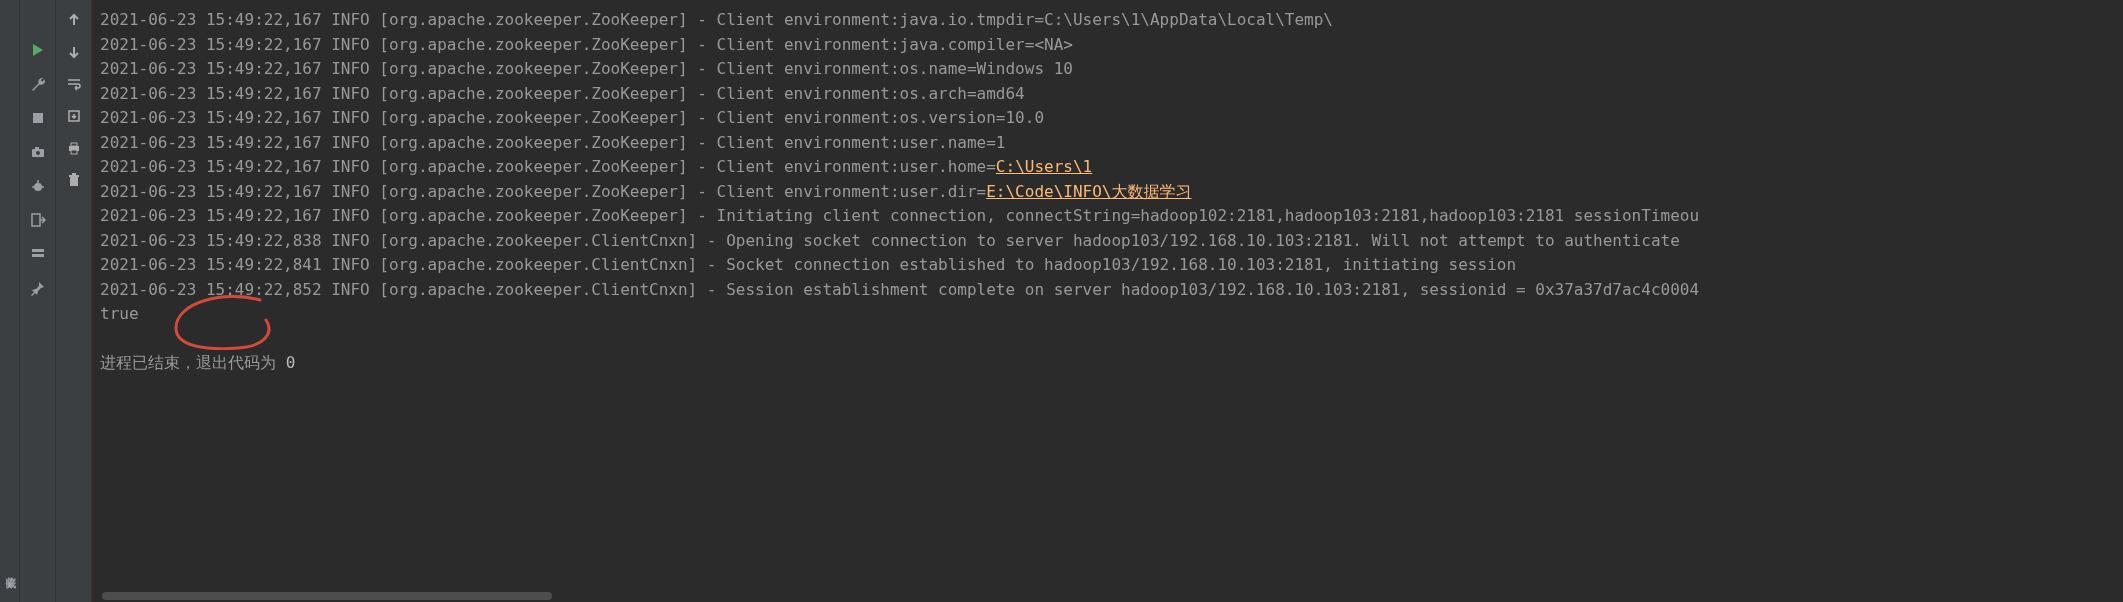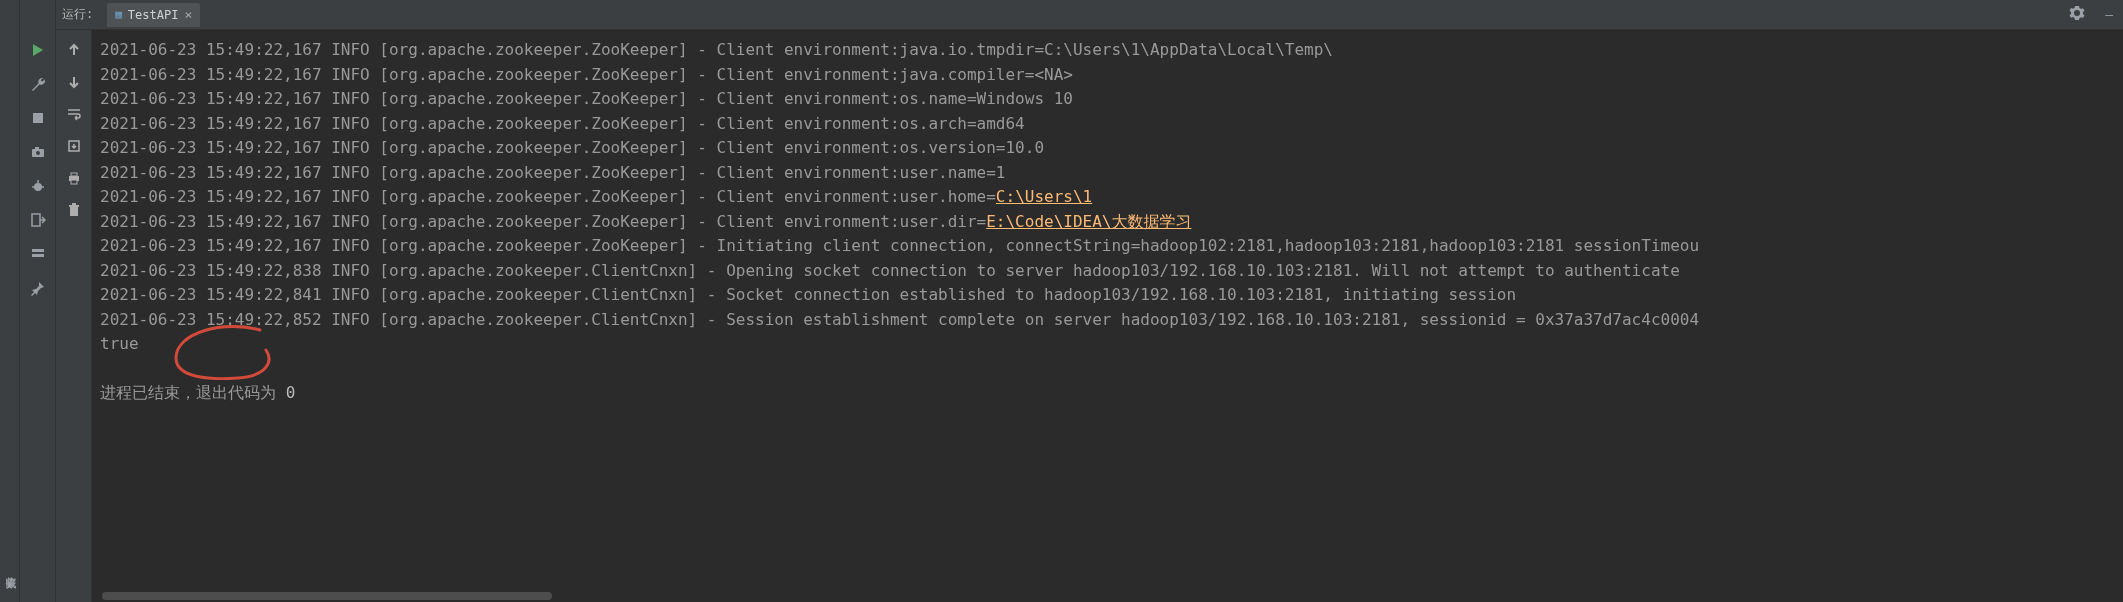--- a/index.html
+++ b/index.html
@@ -218,35 +218,20 @@
       </svg>
   </div>
   <div class="ico">
     <svg viewBox="0 0 16 16" fill="#9aa0a6">
         <path d="M9 2l5 5-3 1-3 3-1 4-2-2-3 3-1-1 3-3-2-2 4-1 3-3z"></path>
       </svg>
   </div>
 </div>
 
 <div class="main">
-  <div class="tabbar">
-    <span class="run-label">运行:</span>
-    <div class="tab">
-      <span class="file-icon">▦</span>
-      <span>TestAPI</span>
-      <span class="close">×</span>
-    </div>
-    <div class="spacer"></div>
-    <span class="gear">
-      <svg width="16" height="16" viewBox="0 0 16 16" fill="#9aa0a6">
-          <path d="M8 5a3 3 0 1 0 0 6 3 3 0 0 0 0-6zm6 3c0 .4 0 .7-.1 1l1.6 1.3-1.5 2.6-1.9-.7c-.5.4-1 .7-1.6.9L10 15H6l-.5-2-1.6-.9-1.9.7-1.5-2.6L2.1 9A6 6 0 0 1 2 8c0-.4 0-.7.1-1L.5 5.7 2 3.1l1.9.7c.5-.4 1-.7 1.6-.9L6 1h4l.5 2 1.6.9 1.9-.7 1.5 2.6L13.9 7c.1.3.1.6.1 1z"></path>
-        </svg>
-    </span>
-    <span class="hide">—</span>
-  </div>
 
   <div class="body-row">
     <div class="run-toolbar">
       <div class="ico">
         <svg viewBox="0 0 16 16" fill="none" stroke="#adadad" stroke-width="2">
             <path d="M8 13V3M4 7l4-4 4 4"></path>
           </svg>
       </div>
       <div class="ico">
         <svg viewBox="0 0 16 16" fill="none" stroke="#adadad" stroke-width="2">
@@ -280,21 +265,21 @@
     </div>
 
     <div class="console">
       <pre id="log">2021-06-23 15:49:22,167 INFO [org.apache.zookeeper.ZooKeeper] - Client environment:java.io.tmpdir=C:\Users\1\AppData\Local\Temp\
 2021-06-23 15:49:22,167 INFO [org.apache.zookeeper.ZooKeeper] - Client environment:java.compiler=&lt;NA&gt;
 2021-06-23 15:49:22,167 INFO [org.apache.zookeeper.ZooKeeper] - Client environment:os.name=Windows 10
 2021-06-23 15:49:22,167 INFO [org.apache.zookeeper.ZooKeeper] - Client environment:os.arch=amd64
 2021-06-23 15:49:22,167 INFO [org.apache.zookeeper.ZooKeeper] - Client environment:os.version=10.0
 2021-06-23 15:49:22,167 INFO [org.apache.zookeeper.ZooKeeper] - Client environment:user.name=1
 2021-06-23 15:49:22,167 INFO [org.apache.zookeeper.ZooKeeper] - Client environment:user.home=<span class="loglink">C:\Users\1</span>
-2021-06-23 15:49:22,167 INFO [org.apache.zookeeper.ZooKeeper] - Client environment:user.dir=<span class="loglink">E:\Code\IDEA\大数据学习</span>
+2021-06-23 15:49:22,167 INFO [org.apache.zookeeper.ZooKeeper] - Client environment:user.dir=<span class="loglink">E:\Code\INFO\大数据学习</span>
 2021-06-23 15:49:22,167 INFO [org.apache.zookeeper.ZooKeeper] - Initiating client connection, connectString=hadoop102:2181,hadoop103:2181,hadoop103:2181 sessionTimeou
 2021-06-23 15:49:22,838 INFO [org.apache.zookeeper.ClientCnxn] - Opening socket connection to server hadoop103/192.168.10.103:2181. Will not attempt to authenticate 
 2021-06-23 15:49:22,841 INFO [org.apache.zookeeper.ClientCnxn] - Socket connection established to hadoop103/192.168.10.103:2181, initiating session
 2021-06-23 15:49:22,852 INFO [org.apache.zookeeper.ClientCnxn] - Session establishment complete on server hadoop103/192.168.10.103:2181, sessionid = 0x37a37d7ac4c0004
 true
 
 进程已结束，退出代码为 <span class="exit-code">0</span>
 </pre>
       <svg class="annot" viewBox="0 0 108 60">
         <path d="M90 6 C 55 -4, 6 8, 6 34 C 6 54, 40 56, 68 54 C 96 52, 104 38, 96 26" stroke="#d24a3a" stroke-width="3" fill="none" stroke-linecap="round"></path>

